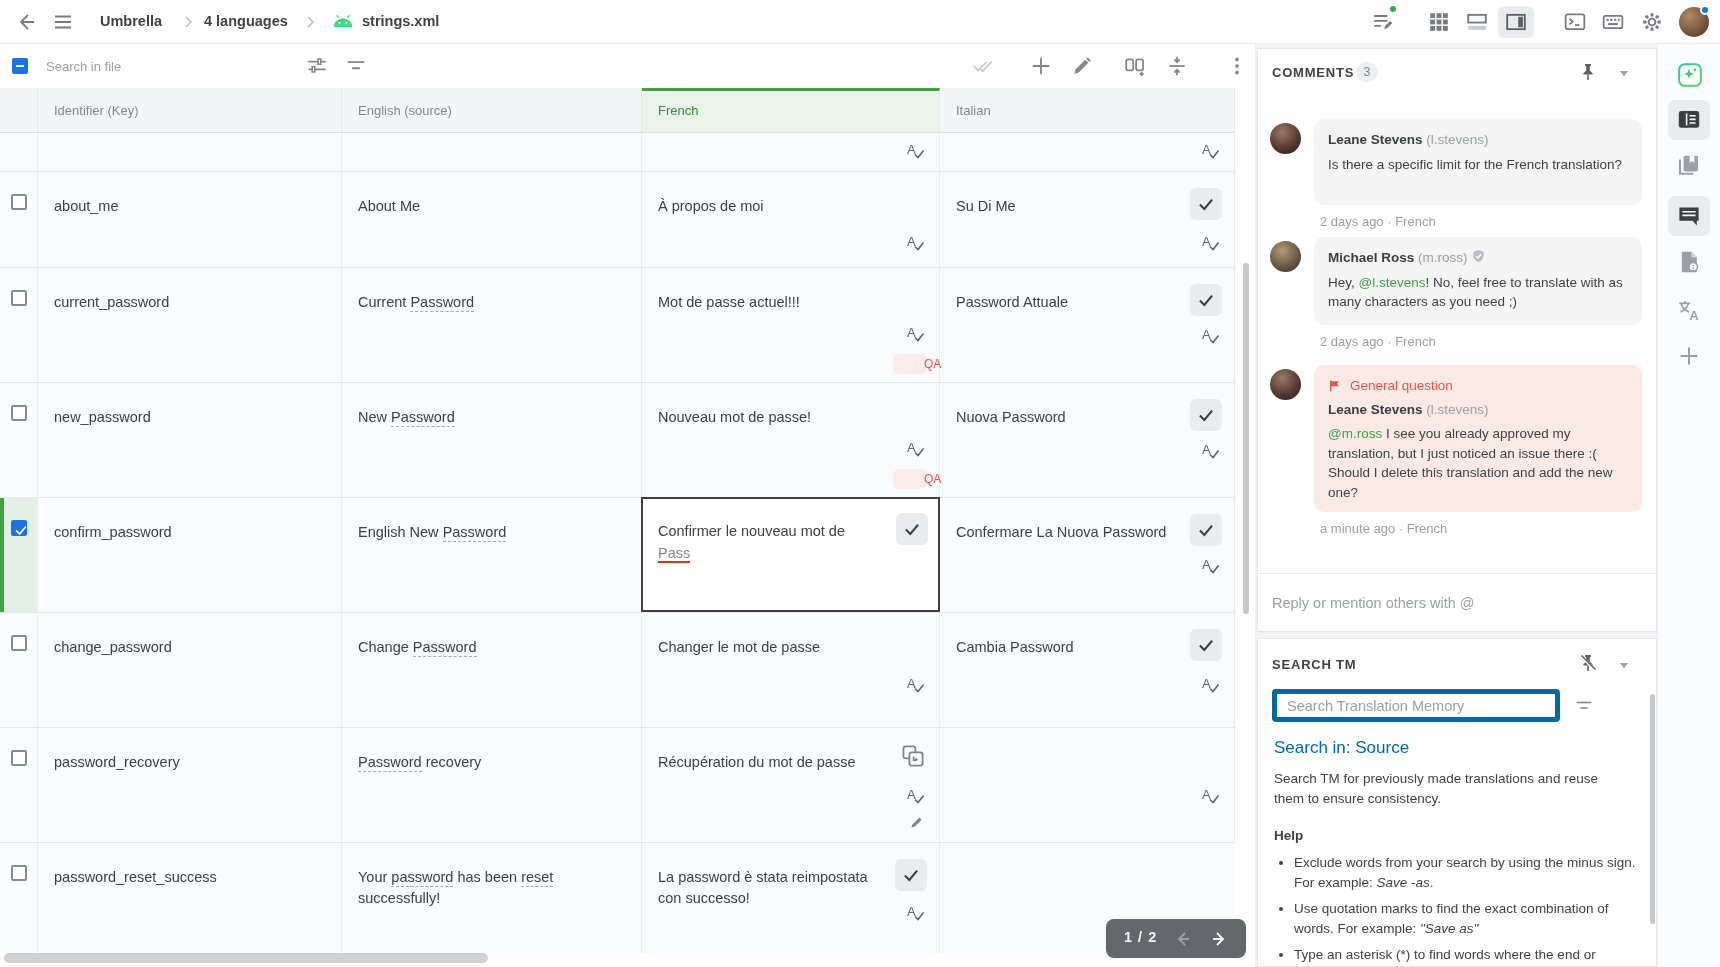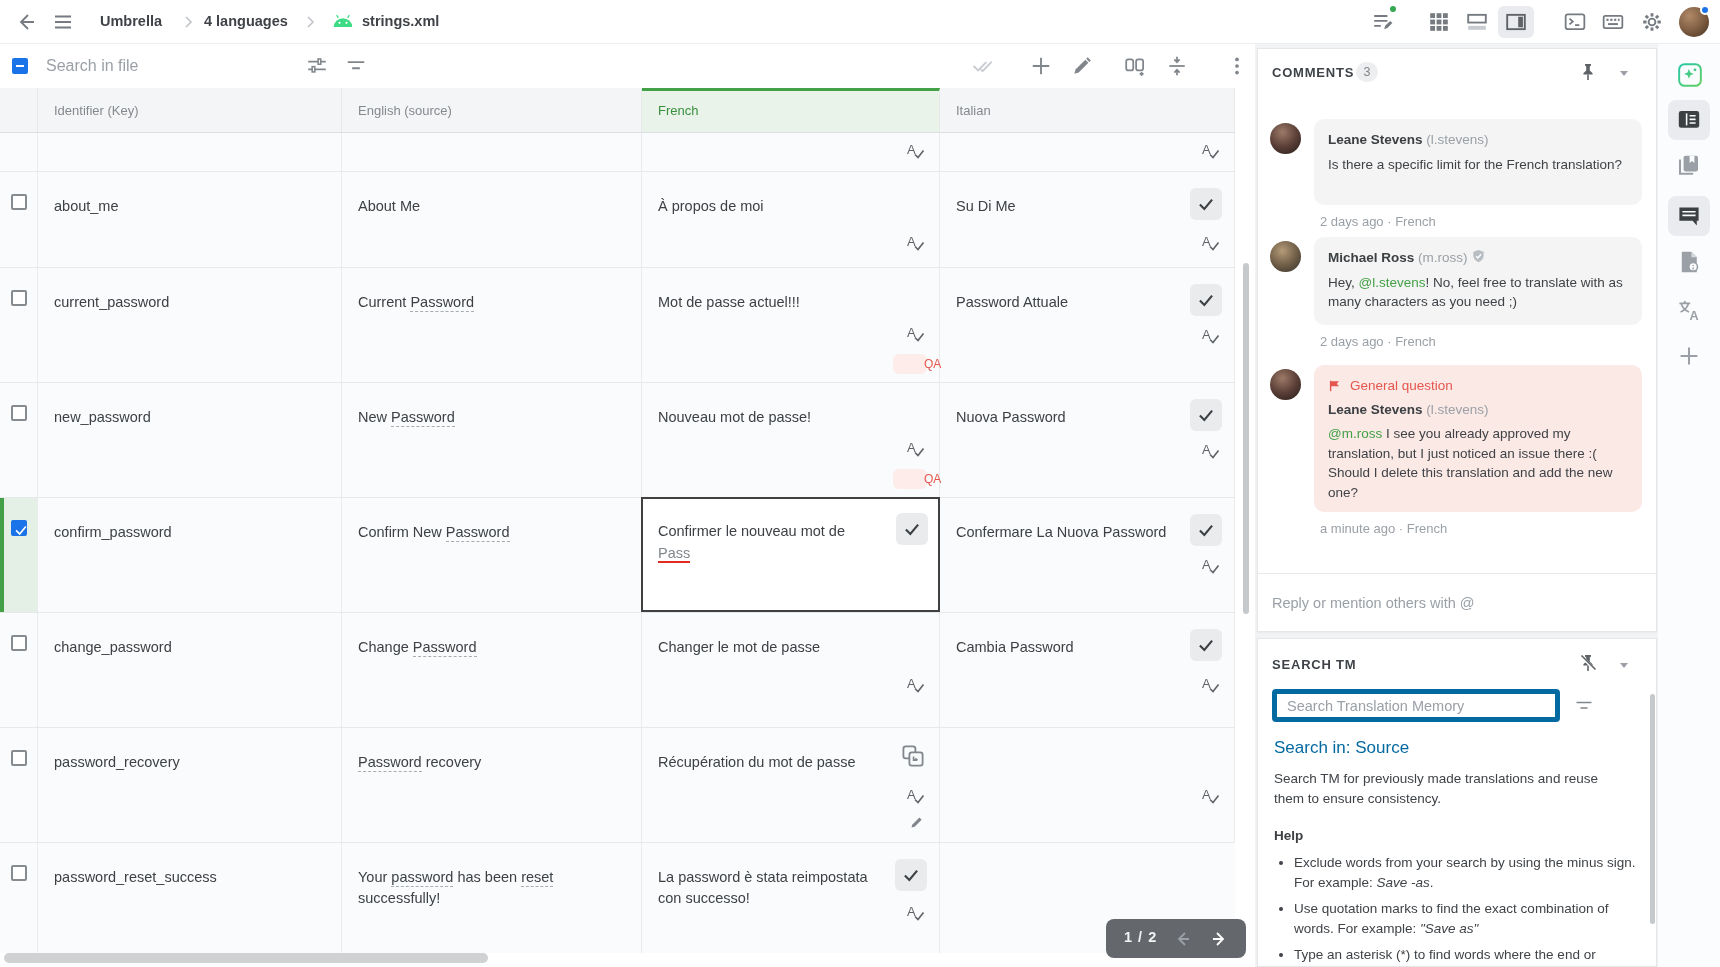--- a/index.html
+++ b/index.html
@@ -205,21 +205,21 @@
         <g stroke="currentColor" stroke-width="2.6">
           <path d="M10 2 v3 M10 15 v3 M2 10 h3 M15 10 h3 M4.3 4.3 l2.1 2.1 M13.6 13.6 l2.1 2.1 M15.7 4.3 l-2.1 2.1 M6.4 13.6 l-2.1 2.1"></path>
         </g>
       </svg>
   <span class="avatar" style="left:1679px; top:7px; width:30px; height:30px"></span>
   <span class="dot" style="left:1700px; top:5px; width:10px; height:10px; background:#1a73e8"></span>
 </header>
 
 <div class="toolbar">
   <span class="cb indet abs" style="left:12px; top:14px"></span>
-  <input class="abs" style="left: 46px; top: 10px; width: 240px; height: 24px; font-size: 16px;" placeholder="Search in file">
+  <input class="abs" style="left: 46px; top: 10px; width: 240px; height: 24px; font-size: 13px;" placeholder="Search in file">
   <svg class="tool-ic" style="left:306px" viewBox="0 0 20 20">
         <path d="M2 6 h16 M2 13 h16" stroke="currentColor" stroke-width="1.6"></path>
         <rect x="11" y="3.6" width="2.4" height="4.8" fill="#fff" stroke="currentColor" stroke-width="1.4"></rect>
         <rect x="5.6" y="10.6" width="2.4" height="4.8" fill="#fff" stroke="currentColor" stroke-width="1.4"></rect>
       </svg>
   <svg class="tool-ic" style="left:345px" viewBox="0 0 20 20">
         <path d="M2.5 6.5 h15 M6.5 12 h7" stroke="currentColor" stroke-width="1.7"></path>
       </svg>
 
   <svg class="tool-ic" style="left:972px; color:#c8ccd0" viewBox="0 0 20 20">
@@ -371,21 +371,21 @@
   </div>
 
   <div class="trow selected" style="height:115px">
     <div class="cell c-check">
       <span class="cb checked"><svg width="16" height="16" viewBox="0 0 18 18" style="color:#fff">
               <use href="#sym-check"></use>
             </svg></span>
     </div>
     <div class="cell"><span>confirm_password</span></div>
     <div class="cell">
-          <div class="cell-text"><span>Confirm New </span><span class="term">Password</span></div>
+          <div class="cell-text"><span>English New </span><span class="term">Password</span></div>
         </div>
     <div class="cell" style="padding:0">
       <div class="edit-cell">
         <div style="max-width:212px"><span>Confirmer le nouveau mot de </span><span class="err-word">Pass</span></div>
         <button class="approve" style="top:14px; right:10px">
               <svg width="20" height="20">
                 <use href="#sym-check"></use>
               </svg>
             </button>
       </div>

